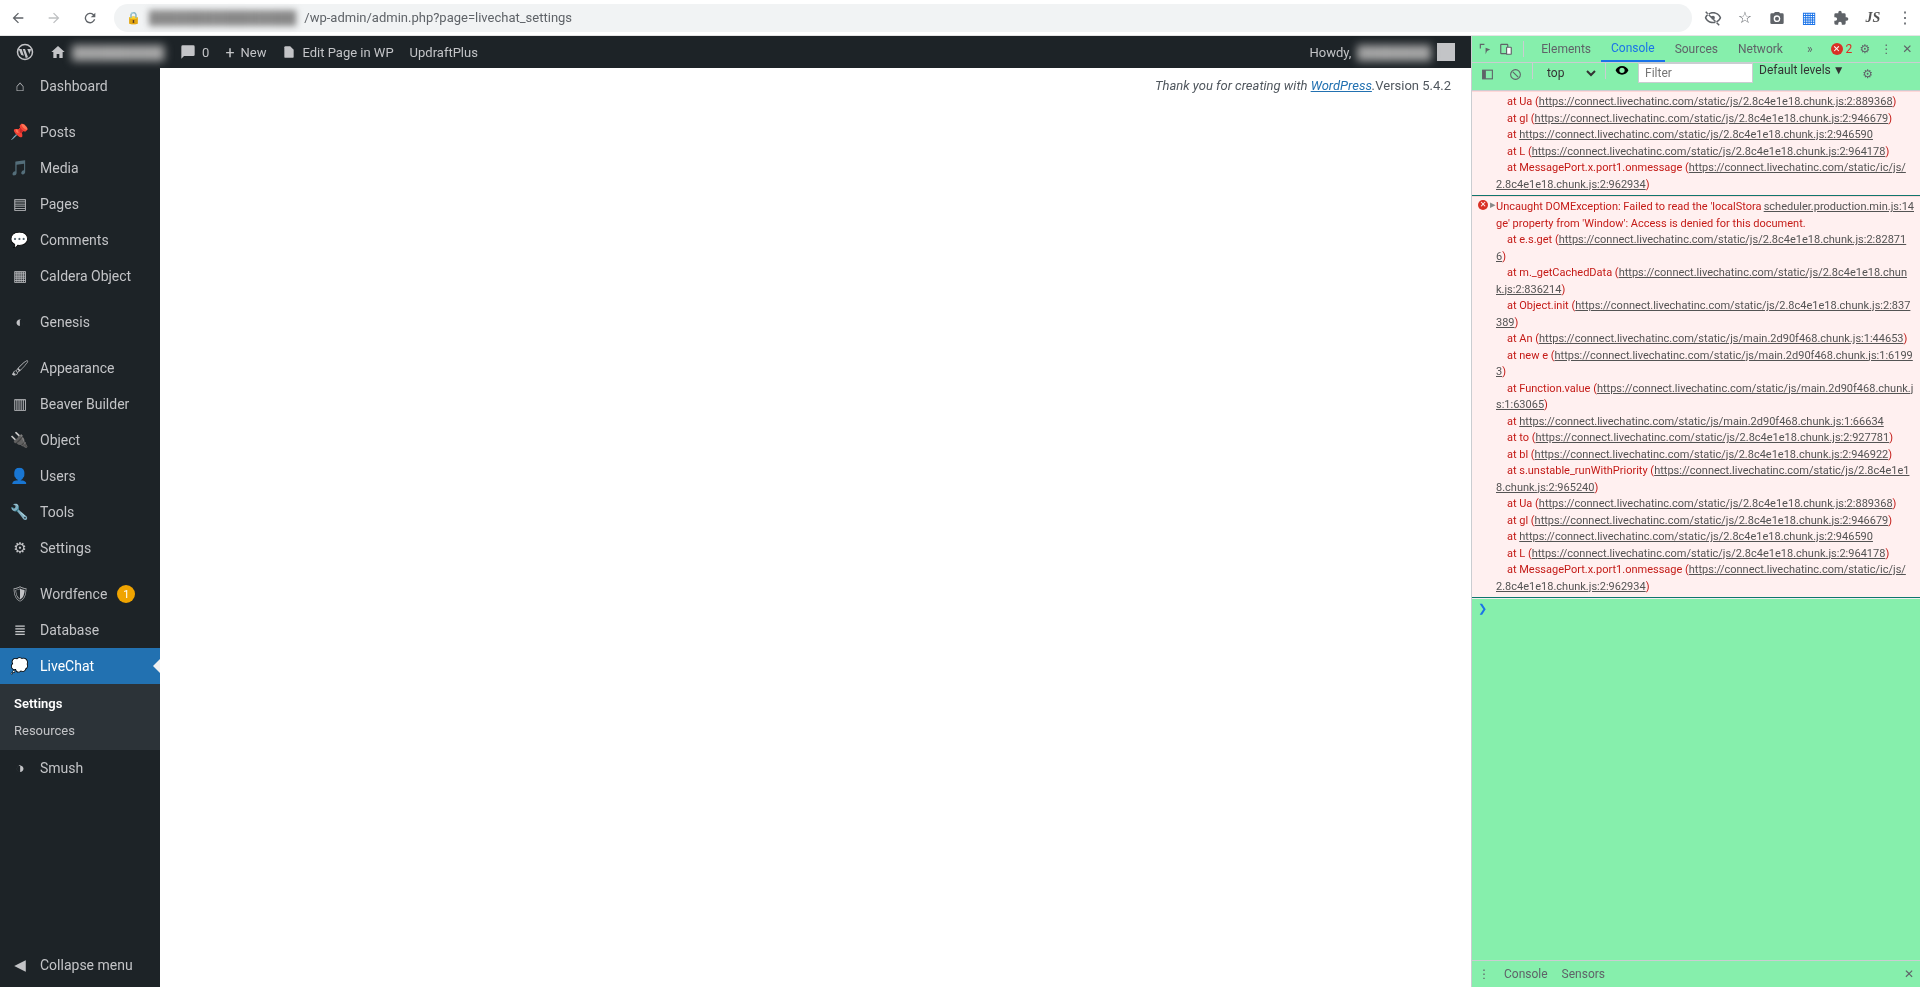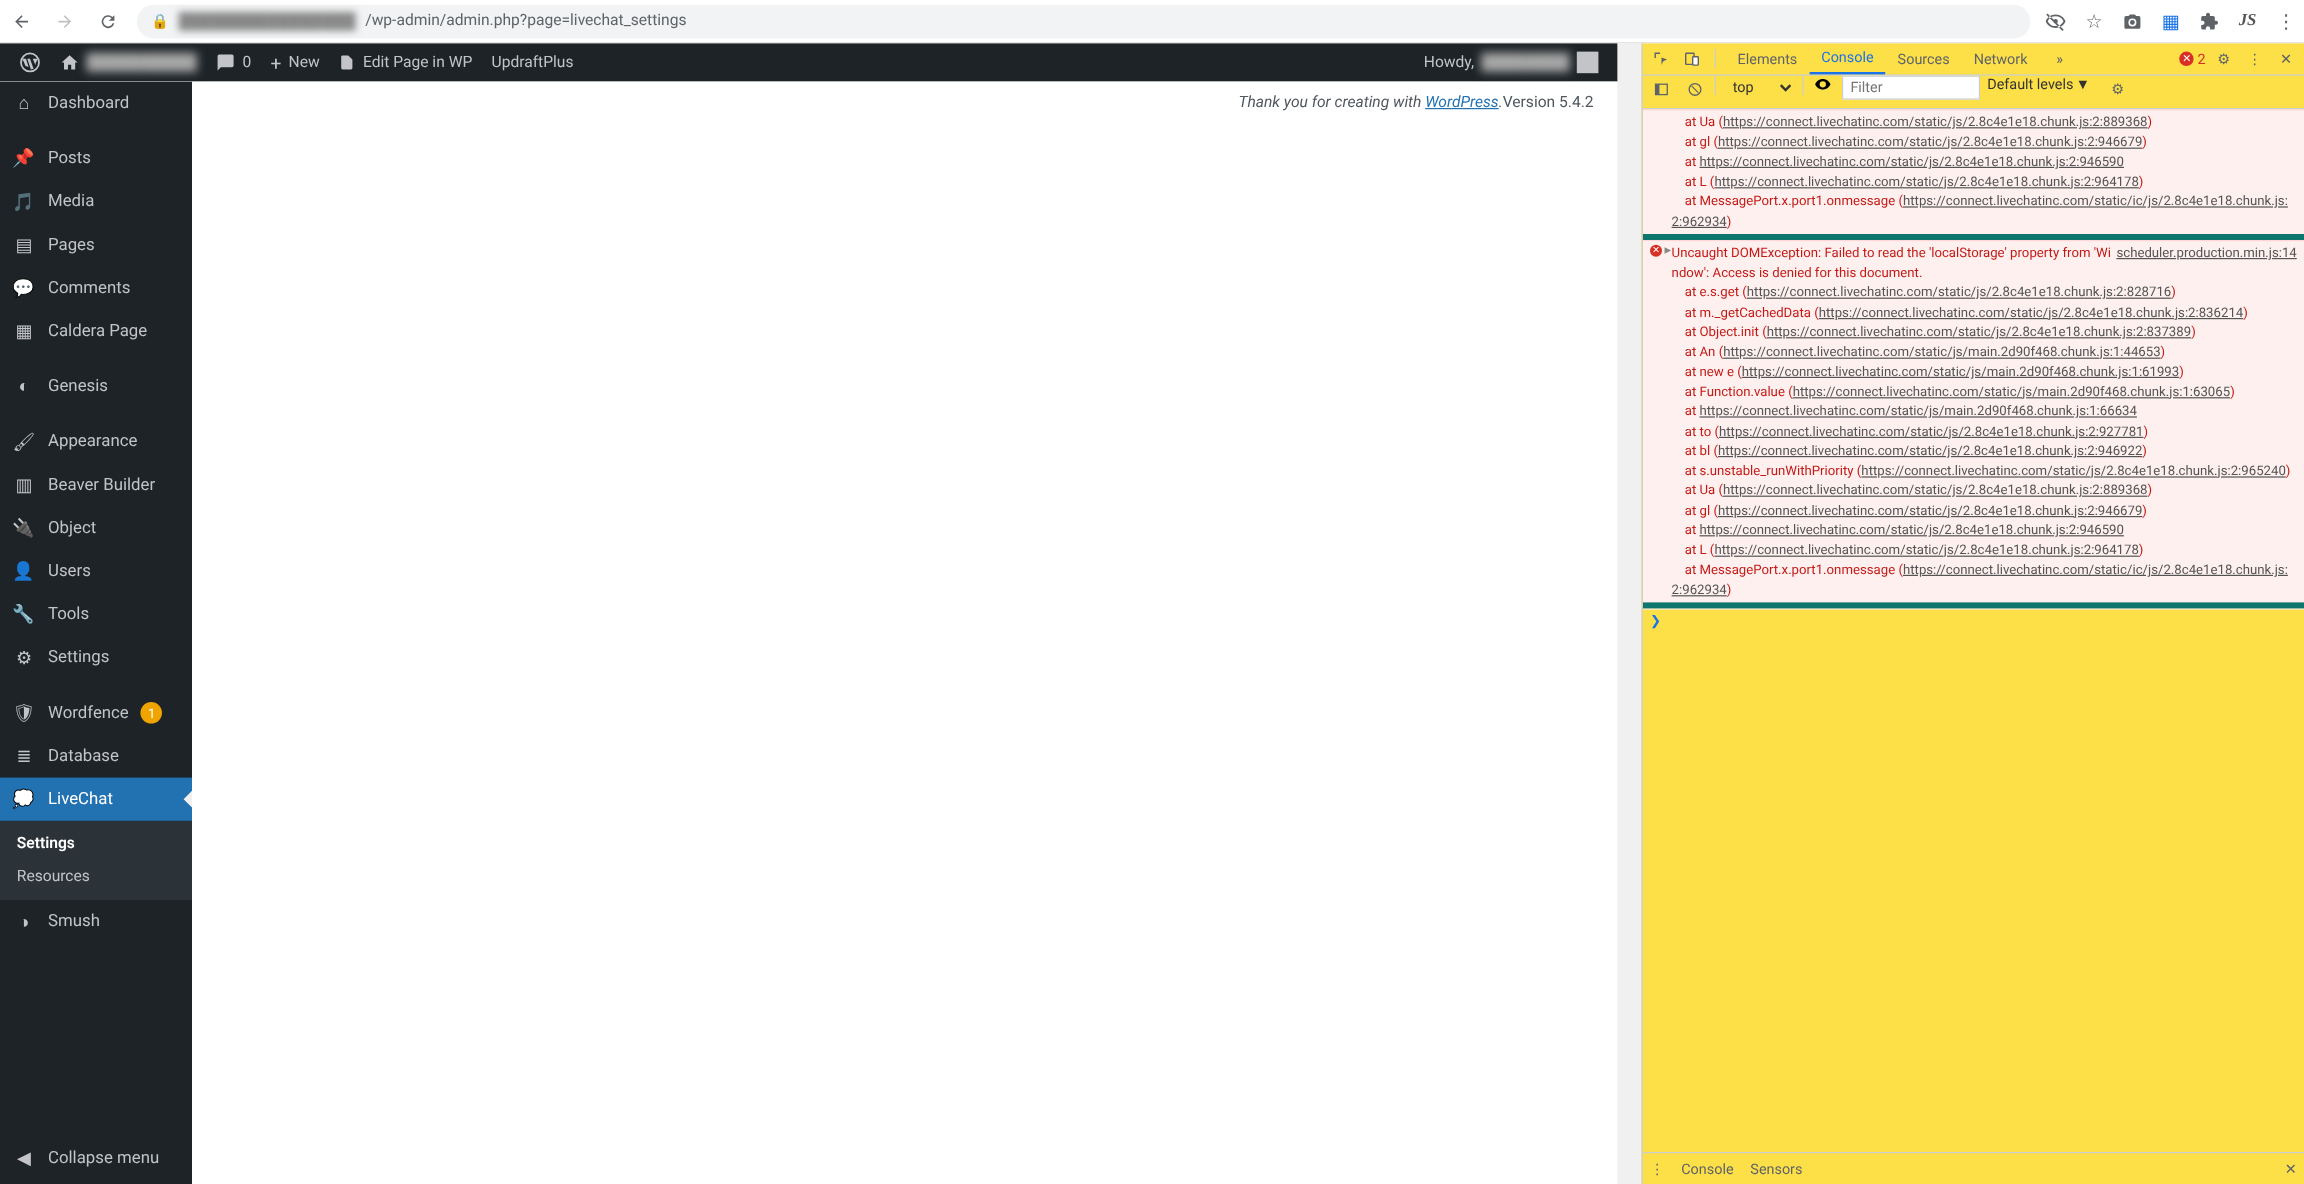--- a/index.html
+++ b/index.html
@@ -40,39 +40,39 @@
 .submenu .sub-item.current-sub { color: #fff; font-weight: 600; }
 .badge-circle { background: #d63638; color: #fff; border-radius: 9px; min-width: 18px; height: 18px; display: inline-flex; align-items: center; justify-content: center; font-size: 11px; padding: 0 5px; }
 .badge-circle.orange { background: #f0a400; }
 
 .wp-content { flex: 1; background: #fff; display: flex; flex-direction: row; position: relative; }
 .wp-footer { border-top: none; padding: 10px 20px; font-size: 13px; color: #50575e; display: flex; justify-content: space-between; font-style: italic; }
 .wp-footer a { color: #2271b1; text-decoration: underline; }
 .wp-footer .ver { font-style: normal; }
 
 
-.devtools { width: 552px; background: #fde047; border-left: 1px solid #cacdd1; display: flex; flex-direction: column; font-size: 12px; margin-left: 20px; }
+.devtools { width: 449px; background: #86efac; border-left: 1px solid #cacdd1; display: flex; flex-direction: column; font-size: 12px; }
 .dt-tabs { height: 27px; border-bottom: 1px solid #cacdd1; display: flex; align-items: center; padding: 0 4px; gap: 4px; }
 .dt-tab { padding: 0 10px; height: 100%; display: flex; align-items: center; color: #5f6368; cursor: pointer; }
 .dt-tab.active { color: #1a73e8; border-bottom: 2px solid #1a73e8; }
 .dt-icon-btn { width: 22px; height: 22px; display: flex; align-items: center; justify-content: center; color: #5f6368; cursor: pointer; }
 .dt-tabs .spacer { flex: 1; }
 .err-badge { color: #d93025; display: flex; align-items: center; gap: 3px; }
 .err-circle { width: 12px; height: 12px; border-radius: 50%; background: #d93025; color: #fff; display: flex; align-items: center; justify-content: center; font-size: 9px; }
 
 .dt-toolbar { height: 28px; border-bottom: 1px solid #cacdd1; display: flex; align-items: flex-start; padding: 0 4px; gap: 6px; }
 .dt-select { border: none; background: transparent; font-size: 12px; color: #333; padding: 0 18px 0 4px; height: 20px; }
 .dt-filter { border: 1px solid #cacdd1; height: 20px; padding: 0 6px; font-size: 12px; width: 115px; }
 .dt-levels { font-size: 12px; color: #333; display: flex; align-items: center; gap: 2px; }
 .eye-icon { width:20px; display:flex; align-items:center; justify-content:center; }
 
 .console-body { flex: 1; overflow-y: auto; font-family: Menlo, Consolas, monospace; font-size: 11px; line-height: 1.5; position: relative; }
 .console-body::-webkit-scrollbar { width: 14px; }
 .console-body::-webkit-scrollbar-thumb { background: #c1c1c1; }
-.err-block { background: #fff0f0; border-top: 1px solid #ffd7d7; border-bottom: 5px solid #0f766e; padding: 2px 6px 2px 24px; position: relative; color: #333; word-break: break-all; }
+.err-block { background: #fff0f0; border-top: 1px solid #ffd7d7; border-bottom: 1px solid #0f766e; padding: 2px 6px 2px 24px; position: relative; color: #333; word-break: break-all; }
 .err-block .err-dot { position: absolute; left: 6px; top: 3px; width: 10px; height: 10px; border-radius: 50%; background: #d93025; color:#fff; font-size:8px; display:flex;align-items:center;justify-content:center; }
 .err-block .err-arrow { position: absolute; left: 18px; top: 0px; color: #888; }
 .err-line { white-space: pre-wrap; }
 .err-red { color: #c41a16; }
 .err-link { color: #545454; text-decoration: underline; }
 .err-source { float: right; color: #545454; text-decoration: underline; }
 .prompt-line { padding: 2px 6px; color: #1a73e8; border-top: 1px solid #eee; }
 
 .dt-drawer { height: 27px; border-top: 1px solid #cacdd1; display: flex; align-items: center; padding: 0 6px; gap: 14px; color: #5f6368; }
 .dt-drawer .dtab { cursor: pointer; }
@@ -190,21 +190,21 @@
             <div class="menu-item">
               <span class="menu-icon">▤</span>
               <span>Pages</span>
             </div>
             <div class="menu-item">
               <span class="menu-icon">💬</span>
               <span>Comments</span>
             </div>
             <div class="menu-item">
               <span class="menu-icon">▦</span>
-              <span>Caldera Page</span>
+              <span>Caldera Object</span>
             </div>
             <div class="menu-sep"></div>
             <div class="menu-item">
               <span class="menu-icon">◐</span>
               <span>Genesis</span>
             </div>
             <div class="menu-sep"></div>
             <div class="menu-item">
               <span class="menu-icon">🖌</span>
               <span>Appearance</span>

